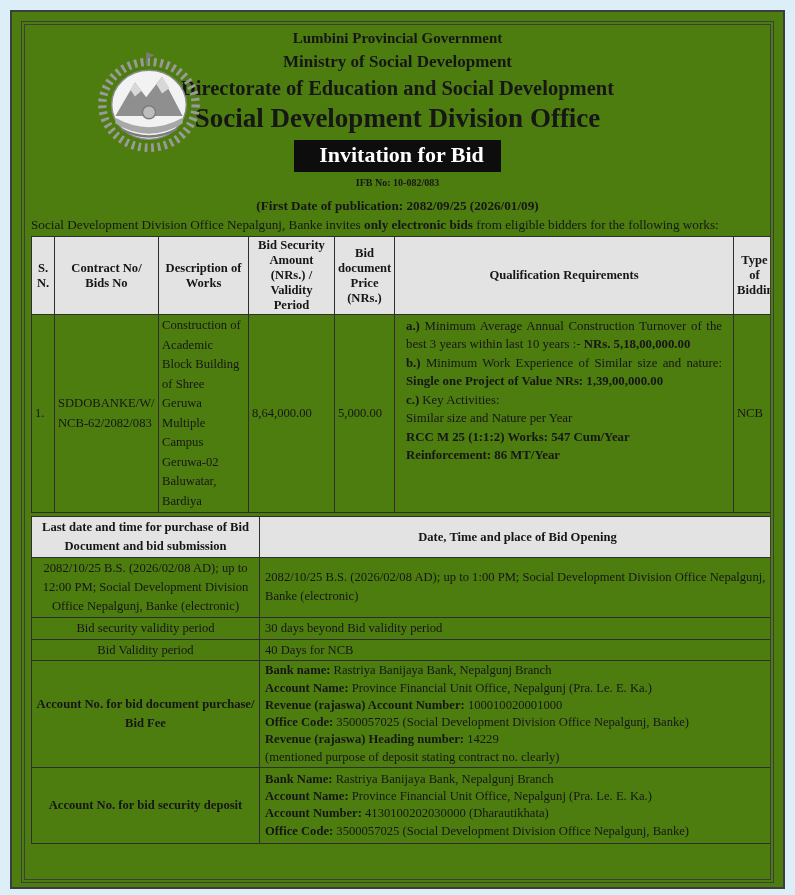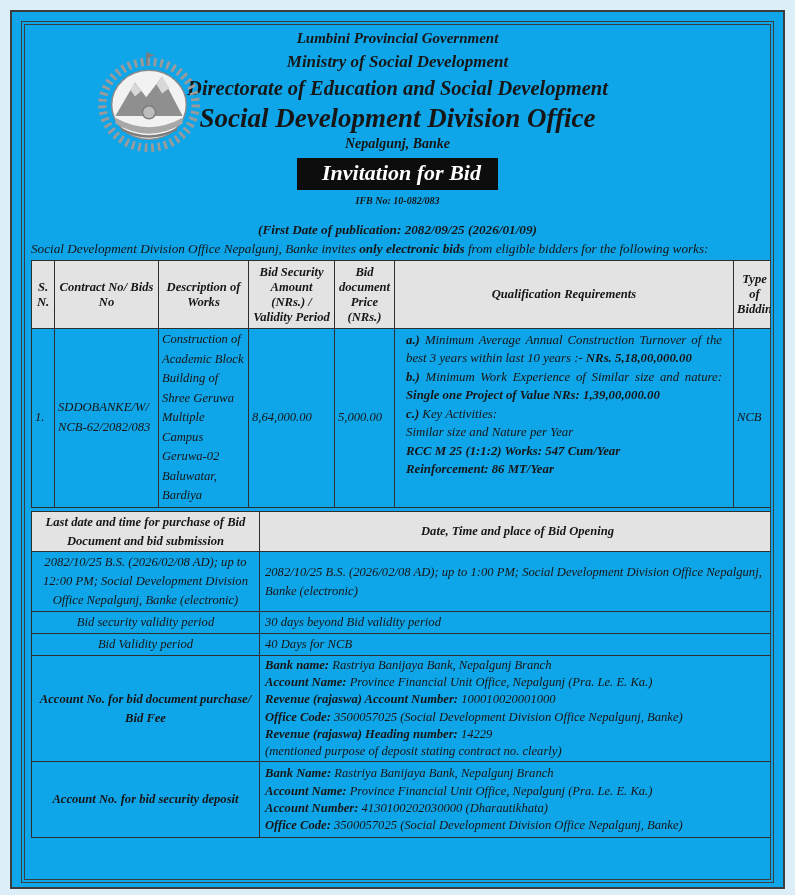--- a/index.html
+++ b/index.html
@@ -6,21 +6,21 @@
   html,body { margin:0; padding:0; }
   body {
     width:795px; height:895px; position:relative;
     background:#dceef8;
     font-family:"Liberation Serif", serif;
     color:#161616;
     -webkit-font-smoothing:antialiased;
   }
   .outer-frame {
     position:absolute; left:10px; top:10px; right:10px; bottom:6px;
-    background:#0ea5e9; border:2px solid #3d3d3d;font-style:italic;
+    background:#4d7c0f; border:2px solid #3d3d3d;
   }
   .doc {
     position:absolute; left:9px; top:9px; right:9px; bottom:4px;
     border:4px double #3d3d3d;
     padding:3px 6px 2px 6px;
     overflow:hidden;
   }
   
   .doc-header { position:relative; text-align:center; }
   .emblem { position:absolute; left:62px; top:20px; width:112px; height:104px; }
@@ -29,21 +29,21 @@
   .h2 { font-size:17px;   margin-top:5px; }
   .h3 { font-size:20.5px; margin-top:5px; }
   .h4 { font-size:27px;   margin-top:3px; }
   .h5 { font-size:14px;   margin-top:2px; }
   .banner-wrap { margin-top:6px; }
   .banner {
     display:inline-block; background:#0d0d0d; color:#ffffff;
     font-weight:bold; font-size:22px; padding:2px 17px 4px 25px;
   }
   .ifb { font-weight:bold; font-size:10px; margin-top:5px; }
-  .pub { font-weight:bold; font-size:13.2px; margin-top:16px; }
+  .pub { font-weight:bold; font-size:13.2px; margin-top:10px; }
   .intro { font-size:13.2px; margin:3px 0 3px 0; text-align:left; }
   .intro b { font-weight:bold; }
   
   table { border-collapse:collapse; width:100%; table-layout:fixed; }
   td, th { border:1px solid #2e2e2e; font-size:12.6px; padding:1px 3px; vertical-align:middle; }
   th { background:#e3e3e3; font-weight:bold; text-align:center; }
   .bid-table thead tr { height:68px; }
   .bid-table tbody tr { height:148px; }
   .bid-table td { line-height:1.55; }
   .bid-table td.qual { text-align:left; padding:2px 11px; vertical-align:top; }
@@ -77,21 +77,20 @@
           <path d="M30,84 Q60,100 90,84" fill="none" stroke="#7c7c7c" stroke-width="2.5"></path>
           <circle cx="60" cy="66" r="7" fill="#bdbdbd" stroke="#7c7c7c" stroke-width="1.5"></circle>
           <path d="M58,12 L58,2 L66,5 L58,8 Z" fill="#7c7c7c"></path>
           <rect x="57" y="2" width="2" height="14" fill="#7c7c7c"></rect>
         </svg>
       </div>
       <div class="h-line h1">Lumbini Provincial Government</div>
       <div class="h-line h2">Ministry of Social Development</div>
       <div class="h-line h3">Directorate of Education and Social Development</div>
       <div class="h-line h4">Social Development Division Office</div>
-      <div class="h-line h5">Nepalgunj, Banke</div>
       <div class="banner-wrap">
         <span class="banner">Invitation for Bid</span>
       </div>
       <div class="ifb">IFB No: 10-082/083</div>
       <div class="pub">(First Date of publication: 2082/09/25 (2026/01/09)</div>
     </div>
 
     <p class="intro rich"><span>Social Development Division Office Nepalgunj, Banke invites </span><b>only electronic bids</b><span> from eligible bidders for the following works:</span></p>
 
     <table class="bid-table">

